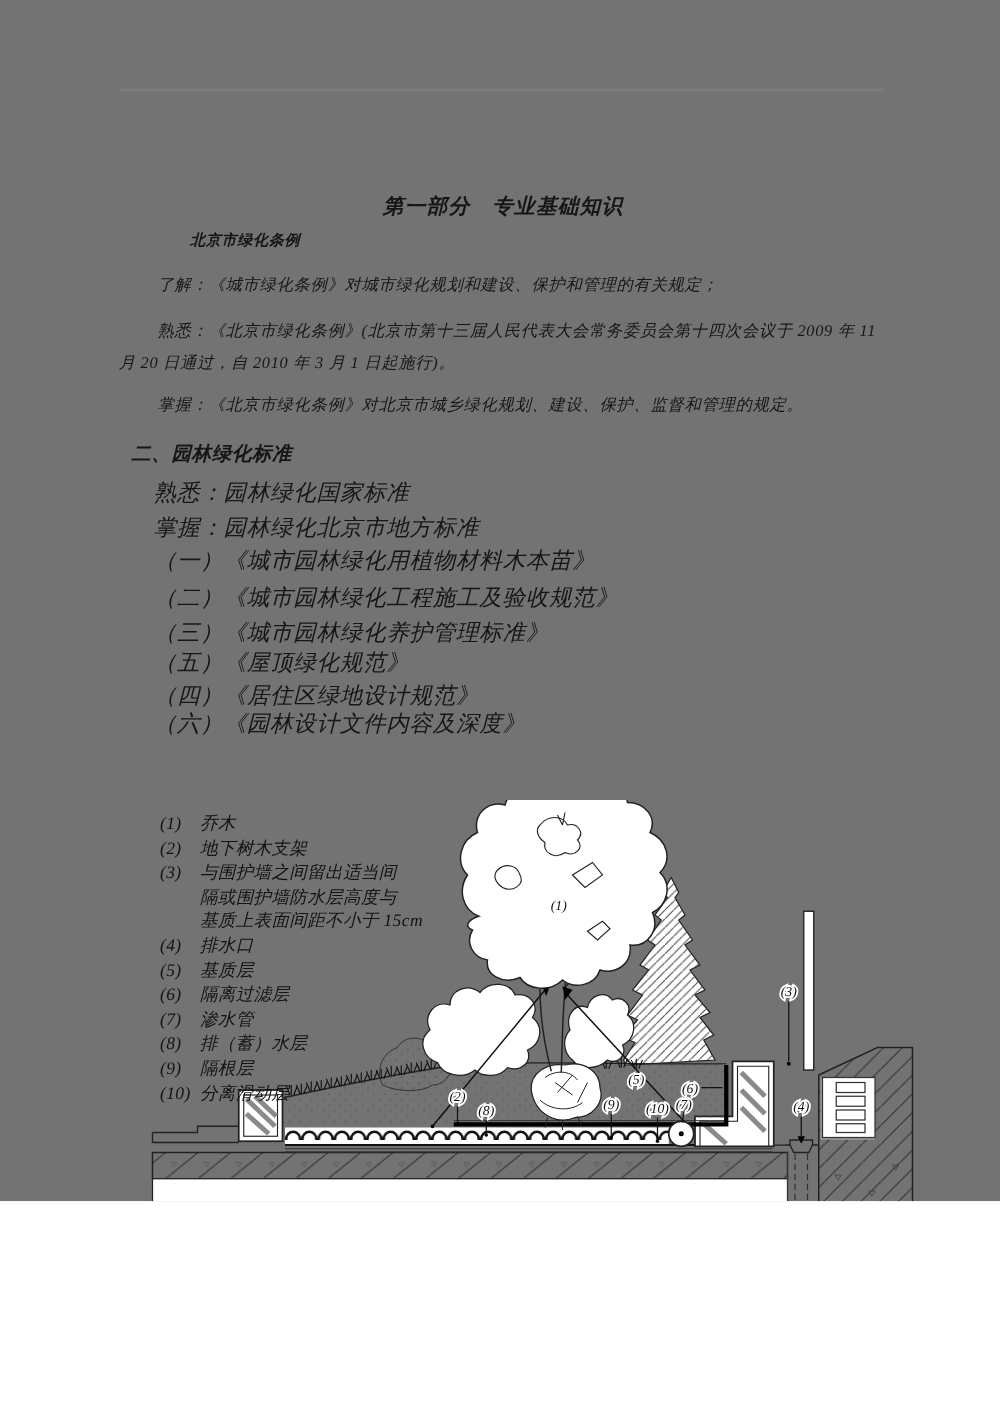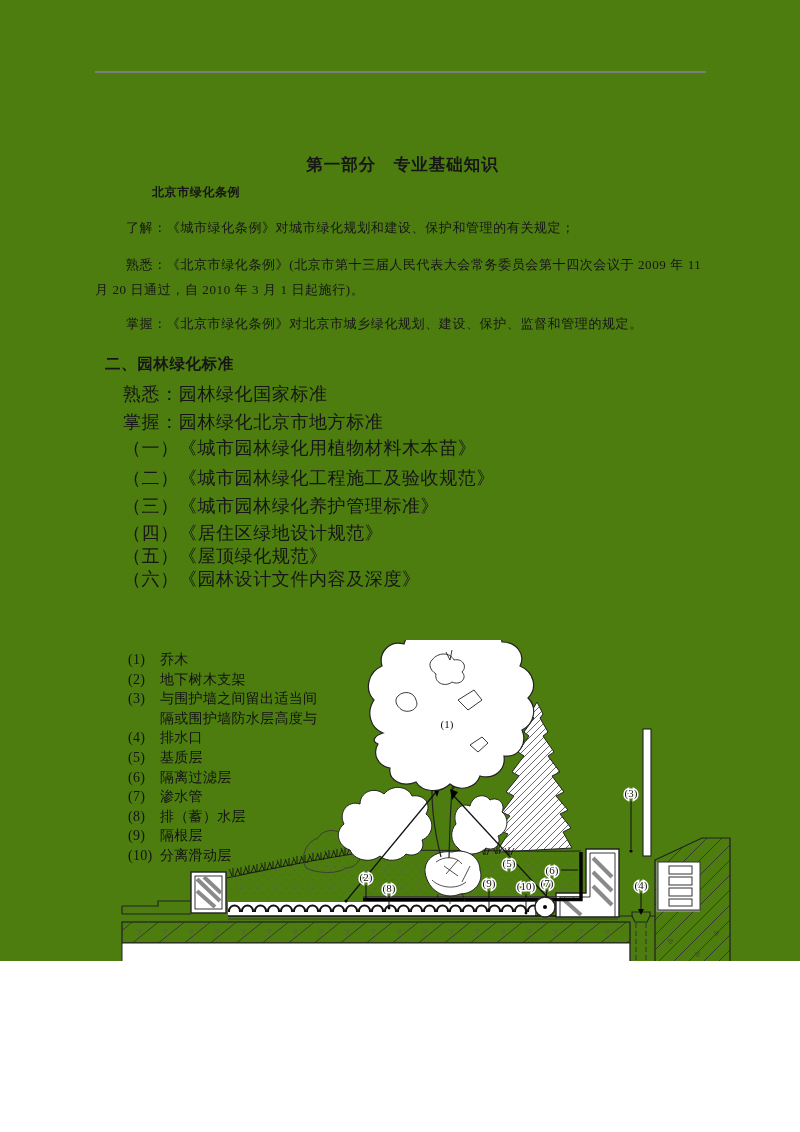--- a/index.html
+++ b/index.html
@@ -1,17 +1,17 @@
 <!DOCTYPE html>
 <html><head>
 <meta charset="utf-8">
 <style>
   html,body{margin:0;padding:0;background:#fff;}
-  .page{position:relative;width:800px;height:961px;background:#4d7c0f;overflow:hidden;
-        font-family:"Liberation Serif","DejaVu Serif",serif;color:#161616;}
+  .page{position:relative;width:800px;height:961px;background:#737373;overflow:hidden;
+        font-family:"Liberation Serif","DejaVu Serif",serif;color:#161616;font-style:italic;}
   .top-rule{position:absolute;left:95px;top:71px;width:611px;height:2px;background:#7d7d7d;}
   .content{position:absolute;left:95px;top:0;width:615px;}
   .content h1{margin:155px 0 0 0;font-size:16.5px;font-weight:700;text-align:center;
               line-height:20px;letter-spacing:1px;}
   .content h2{margin:12px 0 0 28px;font-size:15.5px;font-weight:700;line-height:19px;letter-spacing:.6px;}
   .content h2.sec2{margin-top:18px;margin-left:10px;}
   .content h3{margin:8px 0 0 57px;font-size:12px;font-weight:700;line-height:19px;letter-spacing:.6px;}
   .content p{margin:0;font-size:13px;line-height:25px;letter-spacing:.6px;text-indent:31px;}
   .content p.p1{margin-top:13px;}
   .content p.p2{margin-top:12px;}
@@ -42,22 +42,22 @@
     <h3>北京市绿化条例</h3>
     <p class="p1">了解：《城市绿化条例》对城市绿化规划和建设、保护和管理的有关规定；</p>
     <p class="p2">熟悉：《北京市绿化条例》(北京市第十三届人民代表大会常务委员会第十四次会议于 2009 年 11 月 20 日通过，自 2010 年 3 月 1 日起施行)。</p>
     <p class="p3">掌握：《北京市绿化条例》对北京市城乡绿化规划、建设、保护、监督和管理的规定。</p>
     <h2 class="sec2">二、园林绿化标准</h2>
     <div class="ln mt13">熟悉：园林绿化国家标准</div>
     <div class="ln mt10">掌握：园林绿化北京市地方标准</div>
     <div class="ln mt9">（一）《城市园林绿化用植物材料木本苗》</div>
     <div class="ln mt12">（二）《城市园林绿化工程施工及验收规范》</div>
     <div class="ln mt11">（三）《城市园林绿化养护管理标准》</div>
+    <div class="ln mt6">（五）《屋顶绿化规范》</div>
     <div class="ln mt9">（四）《居住区绿地设计规范》</div>
-    <div class="ln mt6">（五）《屋顶绿化规范》</div>
     <div class="ln mt5">（六）《园林设计文件内容及深度》</div>
   </div>
 
   <div class="figure">
 
     <svg width="800" height="492" viewBox="0 640 800 492">
       <defs>
         <pattern id="hatchSlab" patternUnits="userSpaceOnUse" width="26" height="21">
           <path d="M0,21 L26,0" stroke="#333" stroke-width="0.9" fill="none"></path>
           <path d="M7,6 l4.5,0 l-2.2,3.6 z" stroke="#555" stroke-width="0.6" fill="none"></path>
@@ -297,20 +297,21 @@
         <span class="lg-num">(2)</span>
         <span class="lg-txt">
             <span class="lg-line">地下树木支架</span>
           </span>
       </div>
       <div class="lg-item">
         <span class="lg-num">(3)</span>
         <span class="lg-txt">
           <span class="lg-line">与围护墙之间留出适当间</span>
           <span class="lg-line">隔或围护墙防水层高度与</span>
+          <span class="lg-line">基质上表面间距不小于 15cm</span>
         </span>
       </div>
       <div class="lg-item">
         <span class="lg-num">(4)</span>
         <span class="lg-txt">
             <span class="lg-line">排水口</span>
           </span>
       </div>
       <div class="lg-item">
         <span class="lg-num">(5)</span>

